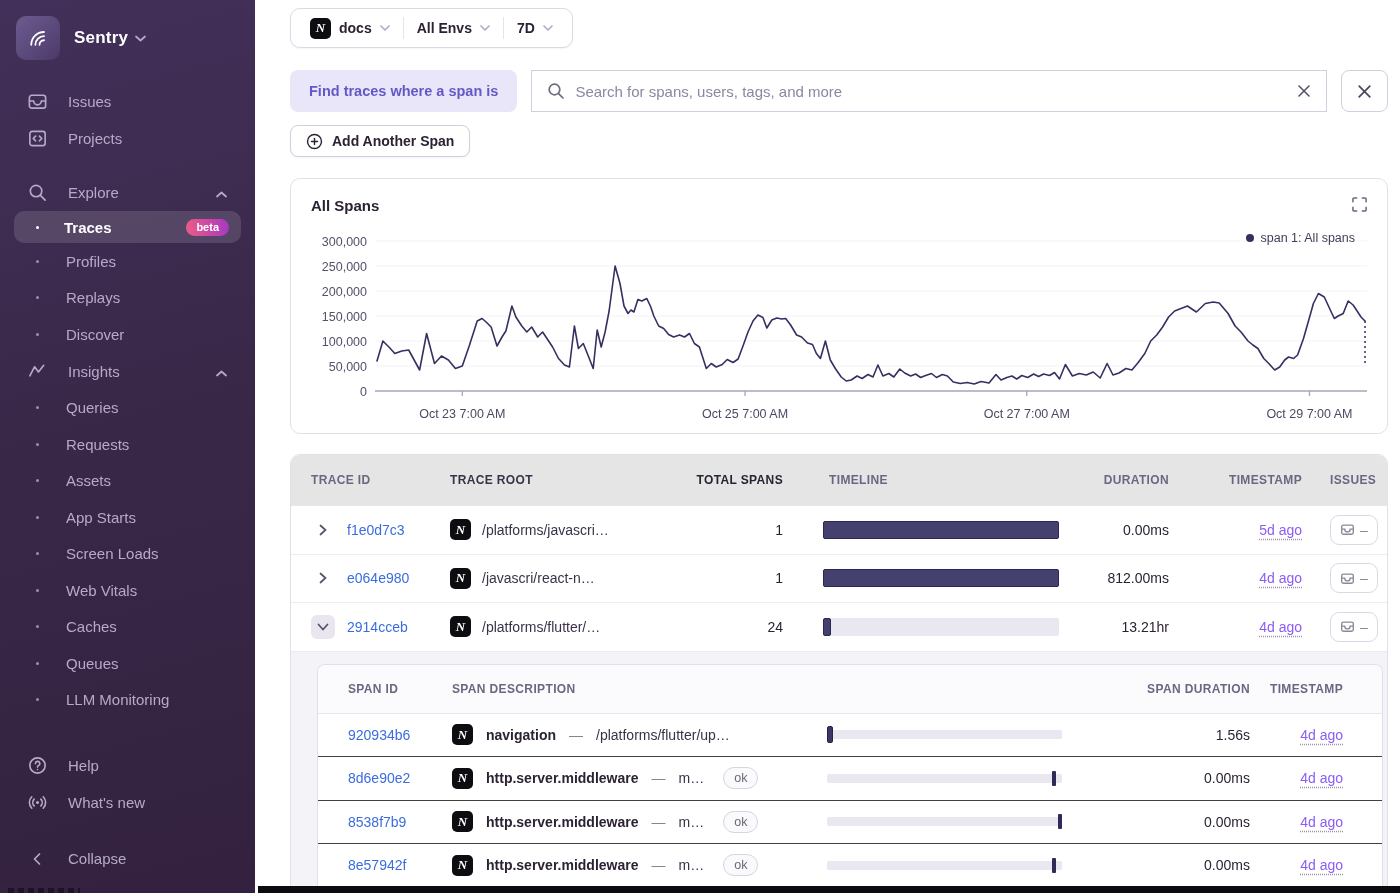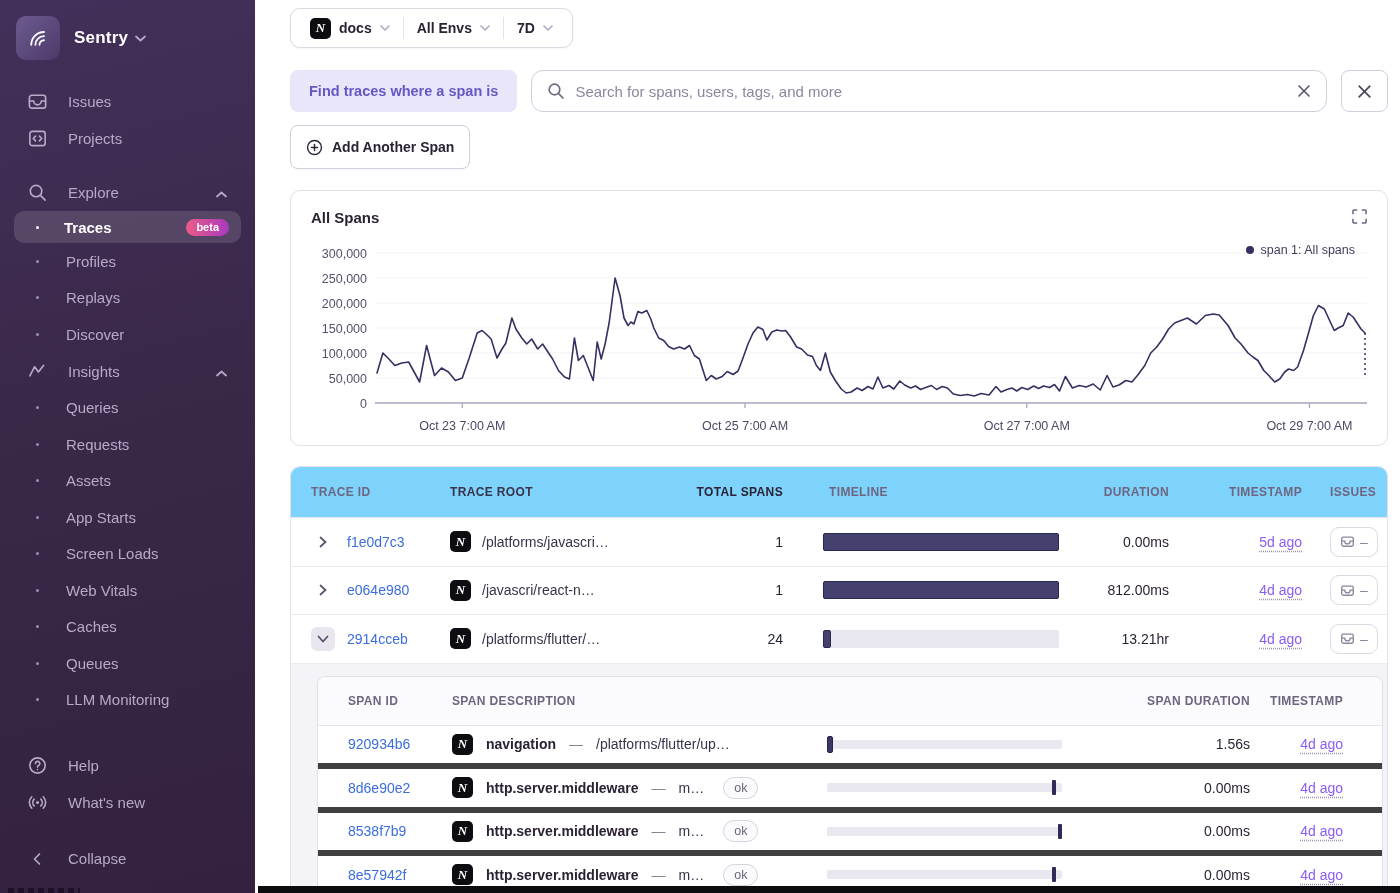--- a/index.html
+++ b/index.html
@@ -31,40 +31,40 @@
   
   .main { flex:1; height:100%; position:relative; padding:8px 12px 0 35px; overflow:hidden; }
   .pillbar { display:inline-flex; align-items:center; height:40px; border:1px solid #dcd8e4; border-radius:10px; background:#fff; box-shadow:0 1px 2px rgba(43,34,51,.05); padding:0 6px; }
   .pill-seg { display:flex; align-items:center; gap:8px; padding:0 13px; font-size:14px; font-weight:700; color:#2b2233; cursor:pointer; }
   .pill-div { width:1px; height:22px; background:#e6e3ec; }
   .nlogo { width:22px; height:22px; border-radius:6px; background:#0d0d11; color:#fff; font-size:13px; font-weight:700; display:inline-flex; align-items:center; justify-content:center; font-family:"Liberation Serif", serif; font-style:italic; }
   .nlogo.sm { width:21px; height:21px; border-radius:5px; }
 
   .filter-row { display:flex; align-items:center; margin-top:22px; gap:14px; }
   .span-chip { background:#eae6f9; color:#6358c6; border-radius:8px; height:42px; display:flex; align-items:center; padding:0 19px; font-size:14.5px; font-weight:700; cursor:pointer; white-space:nowrap; }
-  .searchbox { flex:1; height:42px; border:1px solid #d2cede; border-radius:12px; background:#fff; display:flex; align-items:center; padding:0 14px 0 15px; gap:10px; }
+  .searchbox { flex:1; height:42px; border:1px solid #d2cede; border-radius:0; background:#fff; display:flex; align-items:center; padding:0 14px 0 15px; gap:10px; }
   .searchbox input { flex:1; border:none; outline:none; font-size:15px; color:#2b2233; font-family:"Liberation Sans",sans-serif; background:transparent; }
   .searchbox input::placeholder { color:#8d86a0; }
   .xbtn { width:47px; min-width:47px; height:42px; border:1px solid #d2cede; border-radius:8px; background:#fff; display:flex; align-items:center; justify-content:center; cursor:pointer; }
   .iconbtn { background:none; border:none; display:flex; align-items:center; cursor:pointer; }
 
-  .add-span { margin-top:13px; display:inline-flex; align-items:center; gap:9px; height:44px; padding:0 15px; border:1px solid #d2cede; border-radius:8px; background:#fff; box-shadow:0 1px 2px rgba(43,34,51,.05); font-size:14px; font-weight:700; color:#2b2233; cursor:pointer; }
+  .add-span { margin-top:13px; display:inline-flex; align-items:center; gap:9px; height:32px; padding:0 15px; border:1px solid #d2cede; border-radius:8px; background:#fff; box-shadow:0 1px 2px rgba(43,34,51,.05); font-size:14px; font-weight:700; color:#2b2233; cursor:pointer; }
 
   
   .chart-card { margin-top:21px; width:1098px; height:256px; border:1px solid #e2dfe9; border-radius:10px; background:#fff; padding:18px 20px 0 20px; position:relative; }
   .chart-title-row { display:flex; align-items:flex-start; justify-content:space-between; height:26px; }
   .chart-title { font-size:15px; font-weight:700; color:#2b2233; }
   .chart-body { position:relative; }
   .legend { position:absolute; top:8px; right:12px; display:flex; align-items:center; gap:6px; font-size:12.5px; color:#443d58; }
   .legend .ldot { width:8px; height:8px; border-radius:50%; background:#353061; }
 
   
   .table-card { margin-top:20px; width:1098px; border:1px solid #e2dfe9; border-radius:10px 10px 0 0; background:#fff; overflow:hidden; }
   .tgrid { display:grid; grid-template-columns:150px 200px 155px 295px 85px 130px 1fr; align-items:center; }
-  .thead { height:51px; background:#7dd3fc; border-bottom:1px solid #e8e6ee; color:#6e6680; font-size:12px; font-weight:700; letter-spacing:.03em; }
+  .thead { height:51px; background:#e5e5e5; border-bottom:1px solid #e8e6ee; color:#6e6680; font-size:12px; font-weight:700; letter-spacing:.03em; }
   .trow { height:48.5px; border-bottom:1px solid #edebf2; font-size:14px; }
   .c-id { padding-left:20px; display:flex; align-items:center; gap:12px; }
   .chev-btn { background:none; border:none; width:24px; height:24px; display:flex; align-items:center; justify-content:center; cursor:pointer; border-radius:6px; }
   .chev-btn.open { background:#e9e6ef; }
   a.idlink { color:#3b6dde; text-decoration:none; cursor:pointer; }
   .c-root { padding-left:9px; display:flex; align-items:center; gap:11px; color:#3a3248; }
   .c-num { text-align:right; padding-right:13px; color:#2b2233; }
   .c-tlh { padding-left:33px; }
   .c-tl { padding-left:27px; }
   .c-dur { text-align:right; padding-right:7px; }
@@ -74,21 +74,21 @@
   .iss-chip { width:48px; height:30px; border:1px solid #dcd8e4; border-radius:9px; background:#fff; display:inline-flex; align-items:center; justify-content:center; gap:5px; color:#8d879c; cursor:pointer; }
 
   .track { position:relative; width:236px; height:18px; background:#e9e7f0; border-radius:2px; }
   .track .bar { position:absolute; top:0; bottom:0; background:#45416f; border:1px solid #2a2750; border-radius:2px; }
 
   
   .expand-panel { background:#f4f3f8; padding:12px 4px 0 26px; }
   .sub-card { background:#fff; border:1px solid #e2dfe9; border-bottom:none; border-radius:8px 8px 0 0; overflow:hidden; }
   .sgrid { display:grid; grid-template-columns:130px 350px 290px 170px 1fr; align-items:center; }
   .shead { height:49px; background:#fbfafc; border-bottom:1px solid #e8e6ee; color:#6e6680; font-size:12px; font-weight:700; letter-spacing:.03em; }
-  .srow { height:43.5px; border-bottom:6px solid #404040; font-size:14px; }
+  .srow { height:43.5px; border-bottom:1px solid #404040; font-size:14px; }
   .s-id { padding-left:30px; }
   .s-desc { padding-left:4px; display:flex; align-items:center; gap:13px; }
   .op { font-weight:700; color:#2b2233; white-space:nowrap; }
   .sep { color:#8a8398; }
   .desc { color:#3a3248; white-space:nowrap; }
   .ok-pill { margin-left:6px; height:22px; padding:0 10px; border-radius:999px; background:#faf9fb; border:1px solid #d8d4e0; color:#6d667c; font-size:12.5px; display:inline-flex; align-items:center; }
   .s-tl { padding-left:29px; }
   .strack { position:relative; width:235px; height:9px; background:#e9e7f0; border-radius:2px; }
   .strack .bar { position:absolute; top:-4px; height:17px; background:#3a3665; border:1px solid #262349; border-radius:2px; }
   .strack .tick { position:absolute; top:-3px; width:4px; height:15px; background:#2e2b56; border-radius:1px; }

